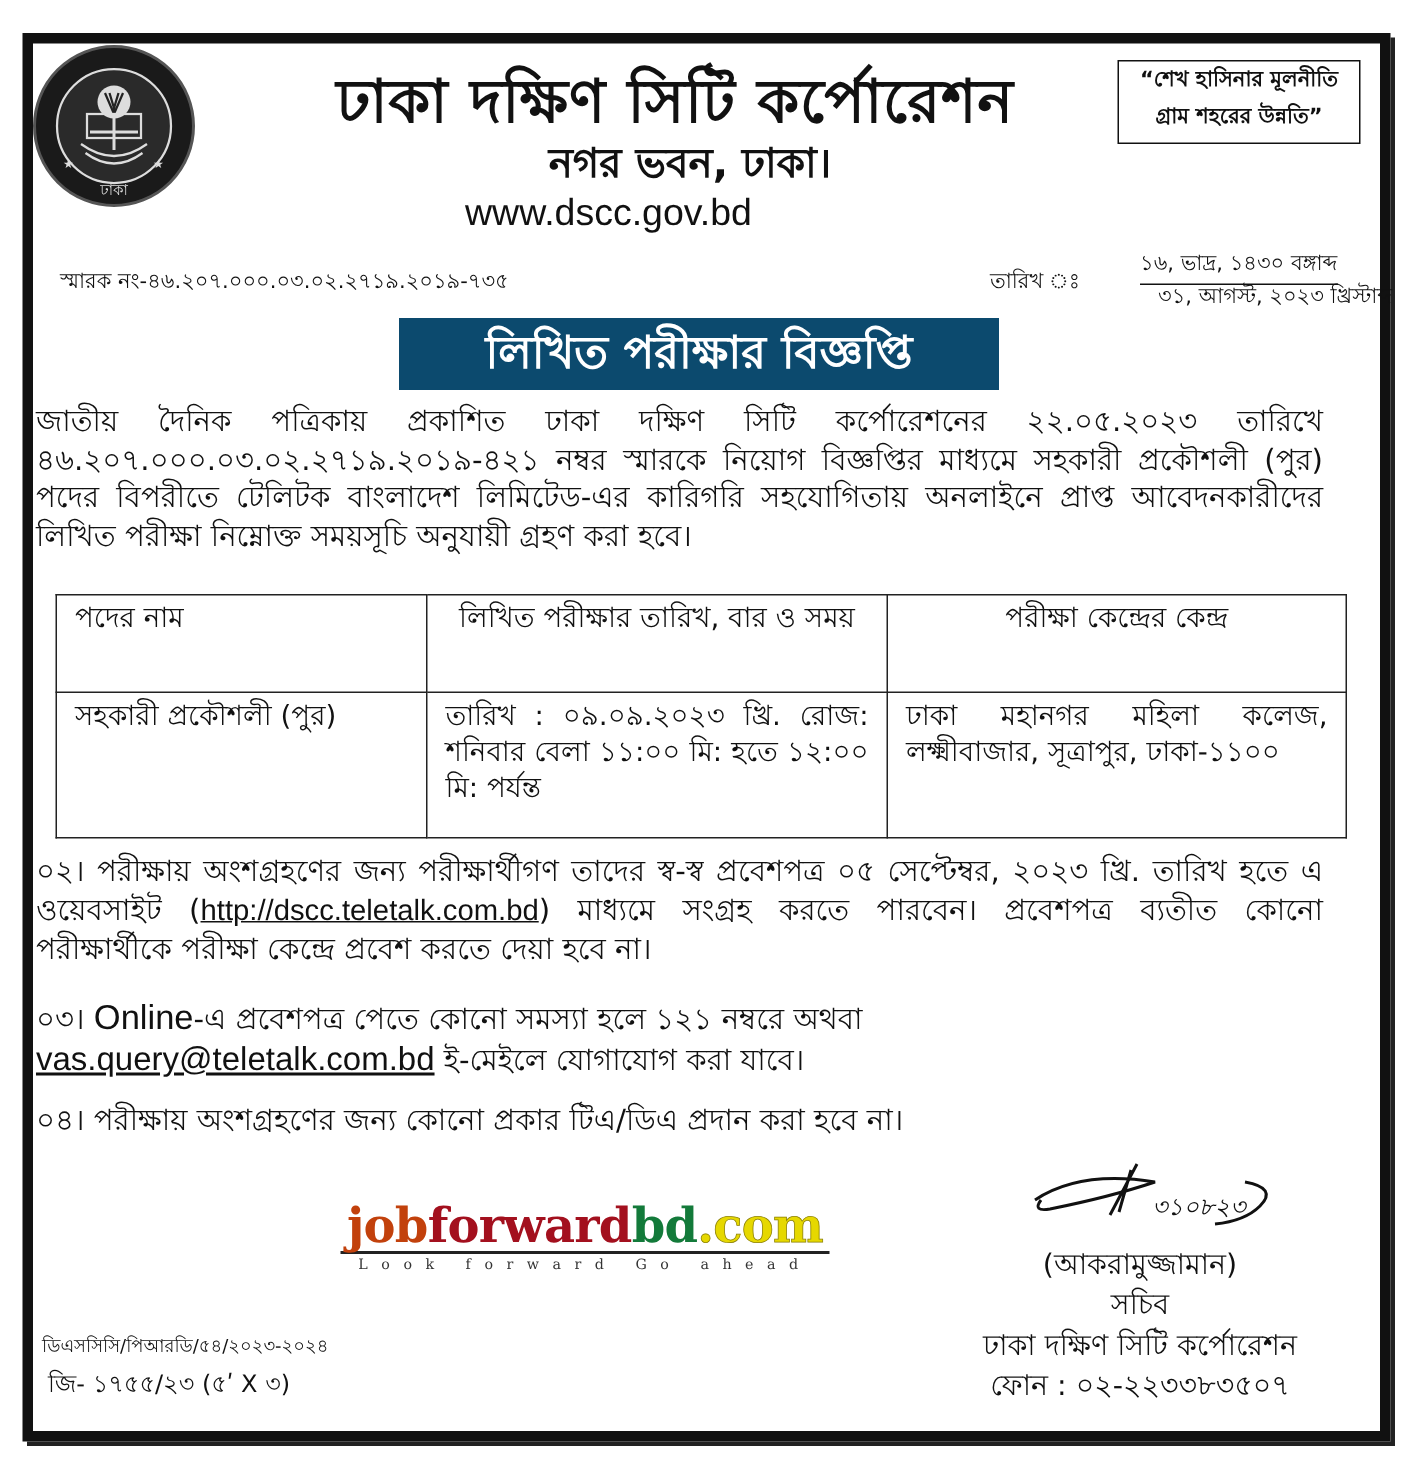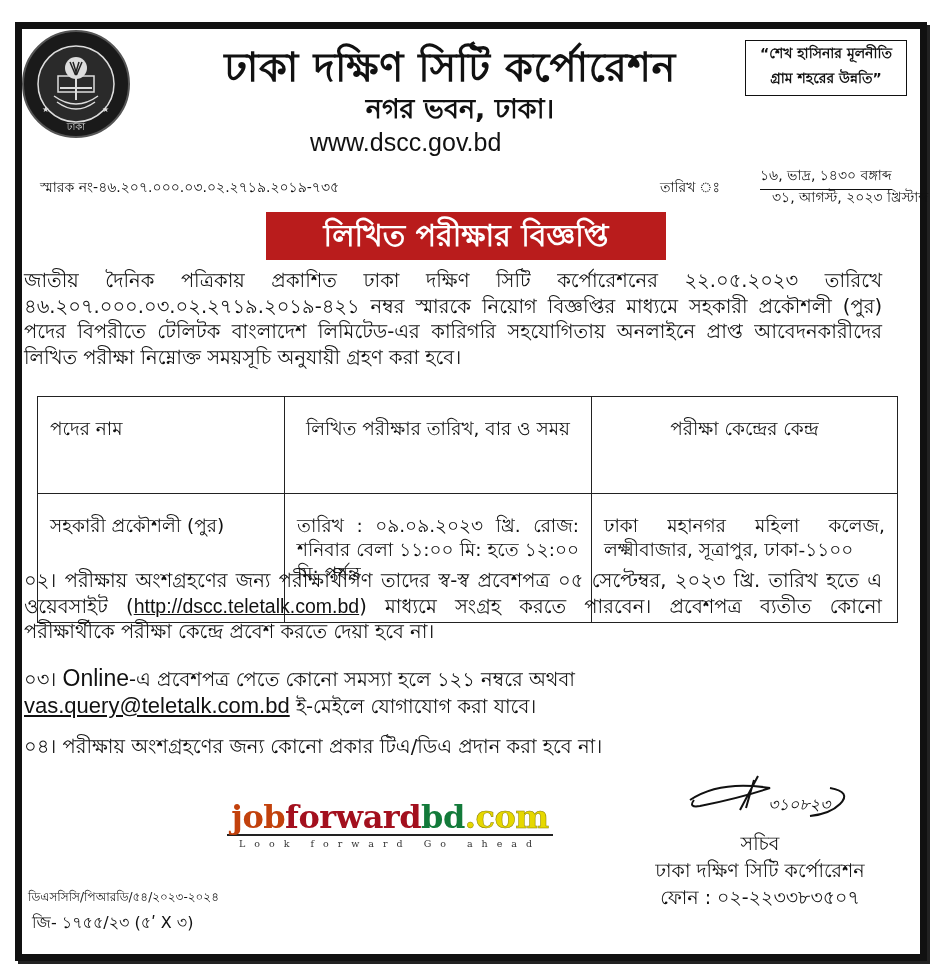--- a/index.html
+++ b/index.html
@@ -23,34 +23,34 @@
   .org-web { left: 310px; top: 128px; width: 300px; text-align: left; font-size: 25px; font-family: "Liberation Sans", sans-serif; white-space: nowrap; }
   .motto {
     left: 745px; top: 40px; width: 160px; height: 54px; border: 1.5px solid #111;
     font-size: 14px; text-align: center; line-height: 25px; font-weight: bold;
   }
   .memo { left: 40px; top: 176px; font-size: 14px; white-space: nowrap; }
   .date-label { left: 660px; top: 176px; font-size: 14px; white-space: nowrap; }
   .date-bn { left: 760px; top: 164px; font-size: 14px; white-space: nowrap; border-bottom: 1.5px solid #111; padding-bottom: 1px; }
   .date-en { left: 760px; top: 186px; font-size: 14px; white-space: nowrap; margin-left: 12px; }
   .notice-title {
-    left: 266px; top: 212px; width: 400px; height: 48px; background: #b91c1c; color: #fff;
+    left: 266px; top: 212px; width: 400px; height: 48px; background: #0c4a6e; color: #fff;
     font-size: 30px; text-align: center; line-height: 48px; font-weight: bold;
   }
   .para {
     left: 24px; width: 858px; font-size: 19.5px; line-height: 25.5px; text-align: justify;
     text-align-last: left;
   }
   .p1 { top: 268px; }
   table.sched {
     position: absolute; left: 37px; top: 396px; width: 861px; border-collapse: collapse;
     font-size: 18.5px;
   }
   table.sched td, table.sched th {
-    border: 1.5px solid #222; padding: 20px 12px; vertical-align: top; font-weight: normal; line-height: 24px;
+    border: 1.5px solid #222; padding: 4px 12px; vertical-align: top; font-weight: normal; line-height: 24px;
   }
   table.sched th { text-align: center; height: 56px; }
   table.sched th.c0 { text-align: left; }
   table.sched td { height: 88px; }
   .justify-l { text-align: justify; }
   .p2 { top: 568px; }
   .p3 { top: 666px; }
   .p4 { top: 734px; }
   .en { font-family: "Liberation Sans", sans-serif; }
   a.link { color: #111; text-decoration: underline; font-family: "Liberation Sans", sans-serif; }
@@ -143,16 +143,17 @@
 <div class="abs sig">
   <svg viewBox="0 0 180 60" width="180" height="60">
     <path d="M10 30 Q40 10 90 18 Q60 28 20 36 Q8 38 14 30" stroke="#111" stroke-width="2" fill="none"></path>
     <path d="M60 40 L78 6 M66 38 L74 10" stroke="#111" stroke-width="2" fill="none"></path>
     <path d="M150 18 Q172 22 160 34 Q150 44 130 46" stroke="#111" stroke-width="2" fill="none"></path>
     <text x="88" y="40" font-size="16" font-family="DejaVu Sans, sans-serif" fill="#111" font-style="italic">৩১০৮২৩</text>
   </svg>
 </div>
 
 <div class="abs signer">
+  <div>(আকরামুজ্জামান)</div>
   <div>সচিব</div>
   <div>ঢাকা দক্ষিণ সিটি কর্পোরেশন</div>
   <div>ফোন : ০২-২২৩৩৮৩৫০৭</div>
 </div>
 
 </body></html>

